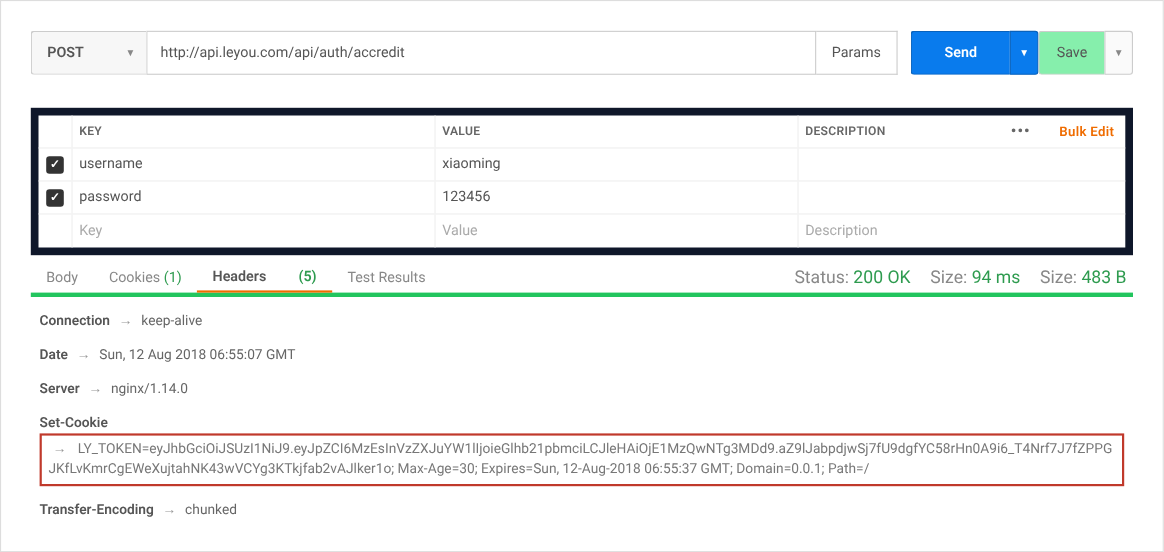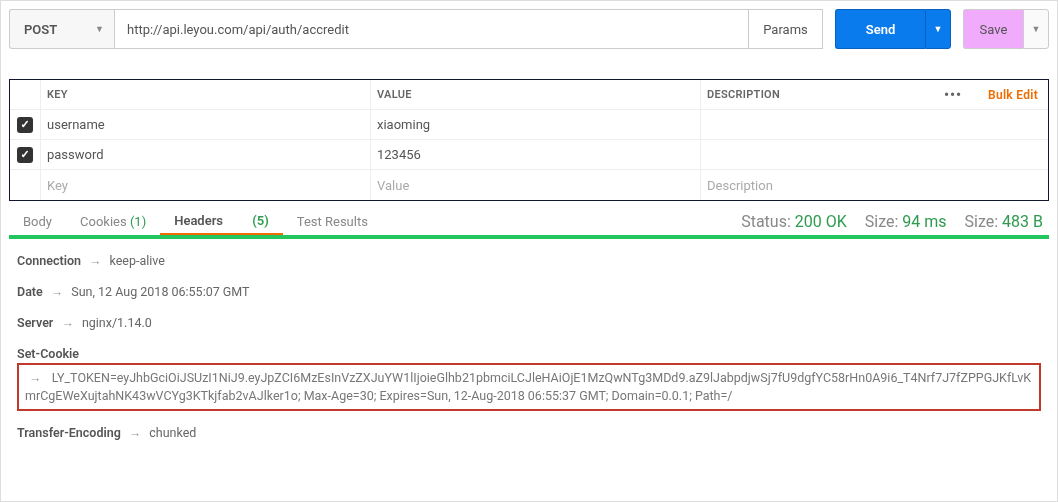--- a/index.html
+++ b/index.html
@@ -1,29 +1,29 @@
 <!DOCTYPE html>
 <html><head>
 <meta charset="utf-8">
 <style>
   * { box-sizing: border-box; margin: 0; padding: 0; }
   body { font-family: -apple-system, BlinkMacSystemFont, "Segoe UI", Roboto, Arial, sans-serif; font-size: 13px; color: #555; background: #fff; }
-  .wrap { width: 1058px; height: 502px; border: 1px solid #ddd; padding: 8px; position: relative; }
+  .wrap { width: 1058px; height: 502px; border: 1px solid #ddd; padding: 27px; position: relative; }
 
   .topbar { display: flex; gap: 0; height: 40px; }
   .method { width: 105px; border: 1px solid #ccc; background: #f7f7f7; display: flex; align-items: center; padding: 0 14px; font-weight: 600; color: #555; border-right: none; position: relative; border-top-left-radius: 3px; border-bottom-left-radius: 3px; }
   .method .caret { position: absolute; right: 10px; font-size: 9px; color: #888; }
   .url { flex: 1; border: 1px solid #ccc; display: flex; align-items: center; padding: 0 12px; color: #555; font-size: 13px; }
   .params { width: 74px; border: 1px solid #ccc; border-left: none; display: flex; align-items: center; justify-content: center; color: #555; }
   .send { width: 90px; margin-left: 12px; background: #097bed; color: #fff; border: 1px solid #0862bd; border-right: none; display: flex; align-items: center; justify-content: center; font-weight: 600; border-top-left-radius: 3px; border-bottom-left-radius: 3px; }
   .send-drop { width: 26px; background: #097bed; border: 1px solid #0862bd; display: flex; align-items: center; justify-content: center; color: #fff; font-size: 9px; border-top-right-radius: 3px; border-bottom-right-radius: 3px; }
-  .save { width: 60px; margin-left: 12px; border: 1px solid #ccc; border-right: none; display: flex; align-items: center; justify-content: center; color: #555; border-top-left-radius: 3px; border-bottom-left-radius: 3px; background: #f0abfc;}
+  .save { width: 60px; margin-left: 0; border: 1px solid #ccc; border-right: none; display: flex; align-items: center; justify-content: center; color: #555; border-top-left-radius: 3px; border-bottom-left-radius: 3px; background: #86efac;}
   .save-drop { width: 26px; border: 1px solid #ccc; display: flex; align-items: center; justify-content: center; color: #888; font-size: 9px; border-top-right-radius: 3px; border-bottom-right-radius: 3px; background: #fafafa;}
 
-  .paramtable { margin-top: 30px; border: 1px solid #0f172a; }
+  .paramtable { margin-top: 30px; border: 7px solid #0f172a; }
   .prow { display: flex; border-bottom: 1px solid #eee; height: 30px; align-items: center; }
   .prow:last-child { border-bottom: none; }
   .pcheck { width: 30px; display: flex; align-items: center; justify-content: center; }
   .checkbox { width: 16px; height: 16px; border-radius: 3px; background: #333; display: flex; align-items: center; justify-content: center; color: #fff; font-size: 11px; font-weight: bold; }
   .pkey { width: 330px; padding: 0 6px; border-left: 1px solid #eee; height: 100%; display: flex; align-items: center; }
   .pval { width: 330px; padding: 0 6px; border-left: 1px solid #eee; height: 100%; display: flex; align-items: center; }
   .pdesc { flex: 1; padding: 0 6px; border-left: 1px solid #eee; height: 100%; display: flex; align-items: center; }
   .phead { font-size: 11px; color: #666; font-weight: 600; letter-spacing: 0.3px; position: relative; }
   .placeholder { color: #aaa; }
   .dots { position: absolute; right: 86px; top: 50%; transform: translateY(-50%); color: #666; letter-spacing: 1px; font-weight: bold; font-size: 14px; }

